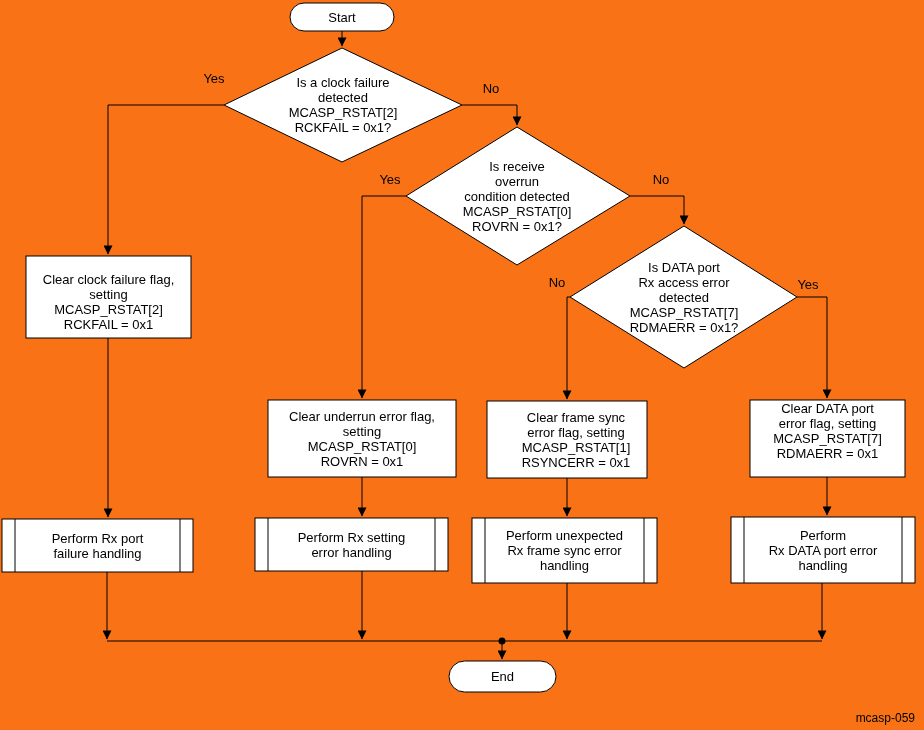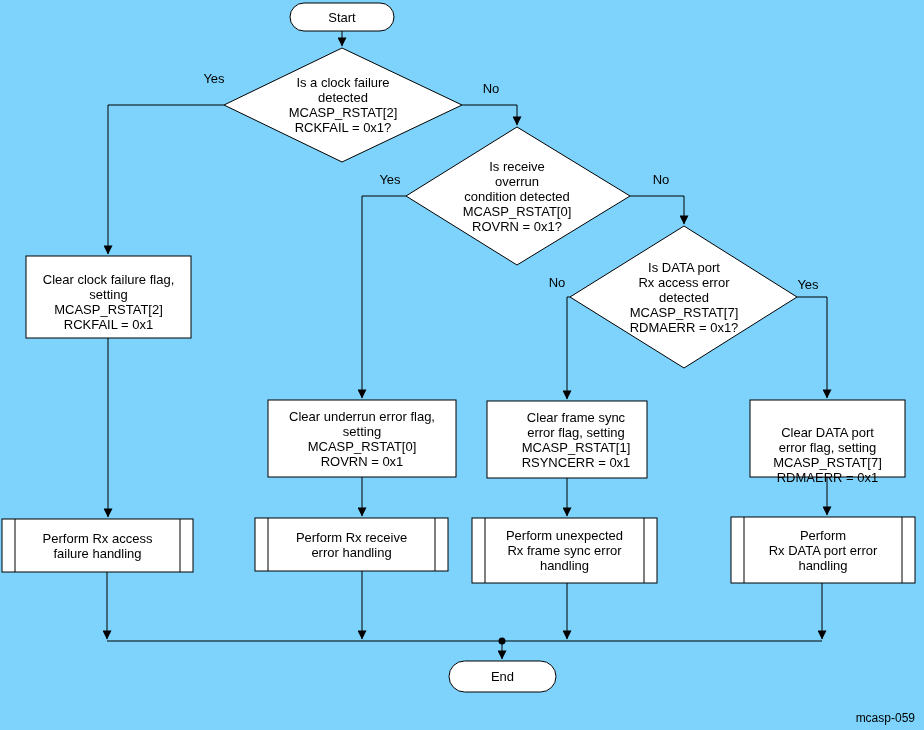--- a/index.html
+++ b/index.html
@@ -1,17 +1,17 @@
 <!DOCTYPE html>
 <html><head>
 <meta charset="utf-8">
 <style>
   html,body { margin:0; padding:0; background:#ffffff; }
   .canvas {
-    position:relative; width:924px; height:730px; background:#7dd3fc;
+    position:relative; width:924px; height:730px; background:#f97316;
     font-family:"Liberation Sans", sans-serif; color:#000; overflow:hidden;
   }
   svg.layer { position:absolute; left:0; top:0; width:924px; height:730px; }
   .lbl {
     position:absolute; display:flex; align-items:center; justify-content:center;
     text-align:center; font-size:13px; line-height:15px; color:#000;
     white-space:pre-line; pointer-events:none;
   }
   .tag {
     position:absolute; font-size:13px; line-height:15px; color:#000;
@@ -113,29 +113,29 @@
   <div class="lbl" style="left:268px; top:400px; width:188px; height:77px;border-radius:16px;">Clear underrun error flag,
 setting
 MCASP_RSTAT[0]
 ROVRN = 0x1</div>
 
   <div class="lbl" style="left:496px; top:401px; width:160px; height:77px;">Clear frame sync
 error flag, setting
 MCASP_RSTAT[1]
 RSYNCERR = 0x1</div>
 
-  <div class="lbl" style="left:750px; top:416px; width:155px; height:77px;">Clear DATA port
+  <div class="lbl" style="left:750px; top:392px; width:155px; height:77px;">Clear DATA port
 error flag, setting
 MCASP_RSTAT[7]
 RDMAERR = 0x1</div>
 
-  <div class="lbl" style="left:15px; top:519px; width:165px; height:53px;">Perform Rx access
+  <div class="lbl" style="left:15px; top:519px; width:165px; height:53px;">Perform Rx port
 failure handling</div>
 
-  <div class="lbl" style="left:268px; top:518px; width:167px; height:53px;">Perform Rx receive
+  <div class="lbl" style="left:268px; top:518px; width:167px; height:53px;">Perform Rx setting
 error handling</div>
 
   <div class="lbl" style="left:485px; top:518px; width:159px; height:65px;">Perform unexpected
 Rx frame sync error
 handling</div>
 
   <div class="lbl" style="left:744px; top:517px; width:158px; height:66px;">Perform
 Rx DATA port error
 handling</div>
 

